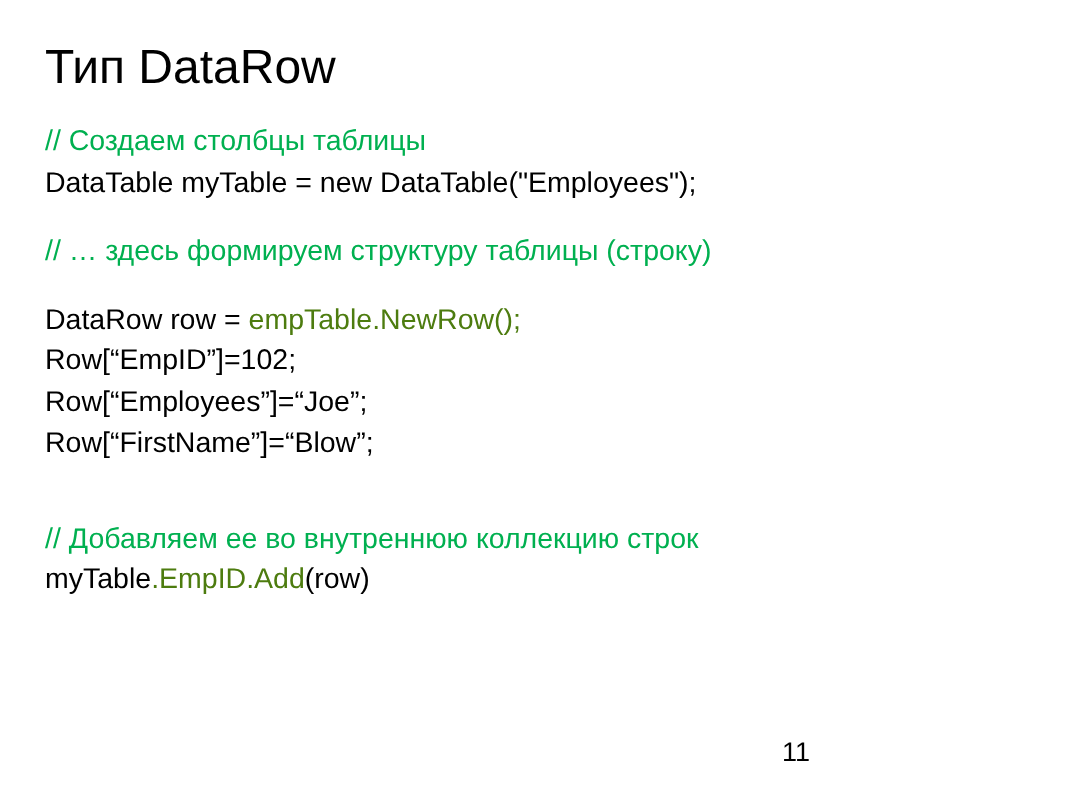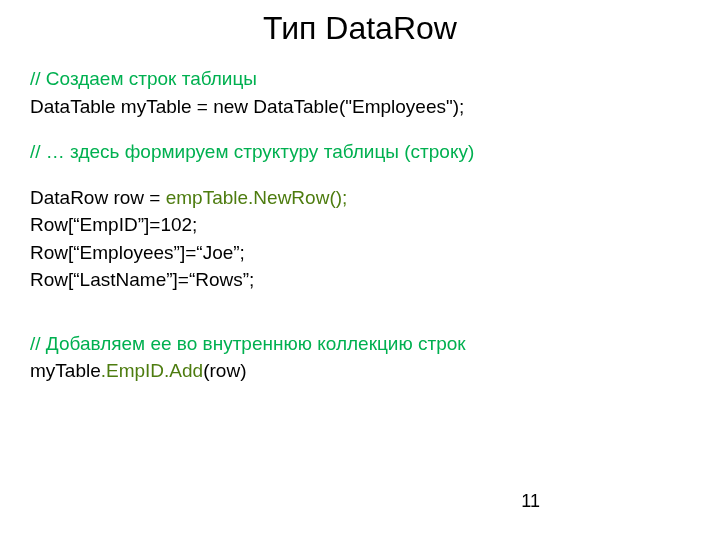--- a/index.html
+++ b/index.html
@@ -15,22 +15,21 @@
   }
   .slide {
     padding: 10px 30px 30px 30px;
     box-sizing: border-box;
     width: 100%;
     height: 100%;
   }
   h1 {
     font-size: 32px;
     font-weight: normal;
-    text-align: center;
-    margin: 0 0 18px 0;
+    margin: 16px 0 18px 0;
     color: #000;
   }
   .line {
     font-size: 19px;
     line-height: 1.45;
     margin: 0;
     white-space: pre-wrap;
   }
   .blank { height: 18px; }
   .comment { color: #00b050; }
@@ -43,33 +42,33 @@
     color: #000;
     margin-left: 38px;
   }
 </style>
 </head>
 <body>
 
 <div class="slide">
   <h1>Тип DataRow</h1>
 
-  <p class="line comment">// Создаем строк таблицы</p>
+  <p class="line comment">// Создаем столбцы таблицы</p>
   <p class="line">DataTable myTable = new DataTable("Employees");</p>
 
   <div class="blank"></div>
 
   <p class="line comment">// … здесь формируем структуру таблицы (строку)</p>
 
   <div class="blank"></div>
 
   <p class="line"><span>DataRow row = </span><span class="red">empTable.NewRow();</span></p>
   <p class="line">Row[“EmpID”]=102;</p>
   <p class="line">Row[“Employees”]=“Joe”;</p>
-  <p class="line">Row[“LastName”]=“Rows”;</p>
+  <p class="line">Row[“FirstName”]=“Blow”;</p>
 
   <div class="blank"></div>
   <div class="blank"></div>
 
   <p class="line comment">// Добавляем ее во внутреннюю коллекцию строк</p>
   <p class="line"><span>myTable</span><span class="red">.EmpID.Add</span><span>(row)</span></p>
 </div>
 
 <div class="pagenum">11</div>
 

